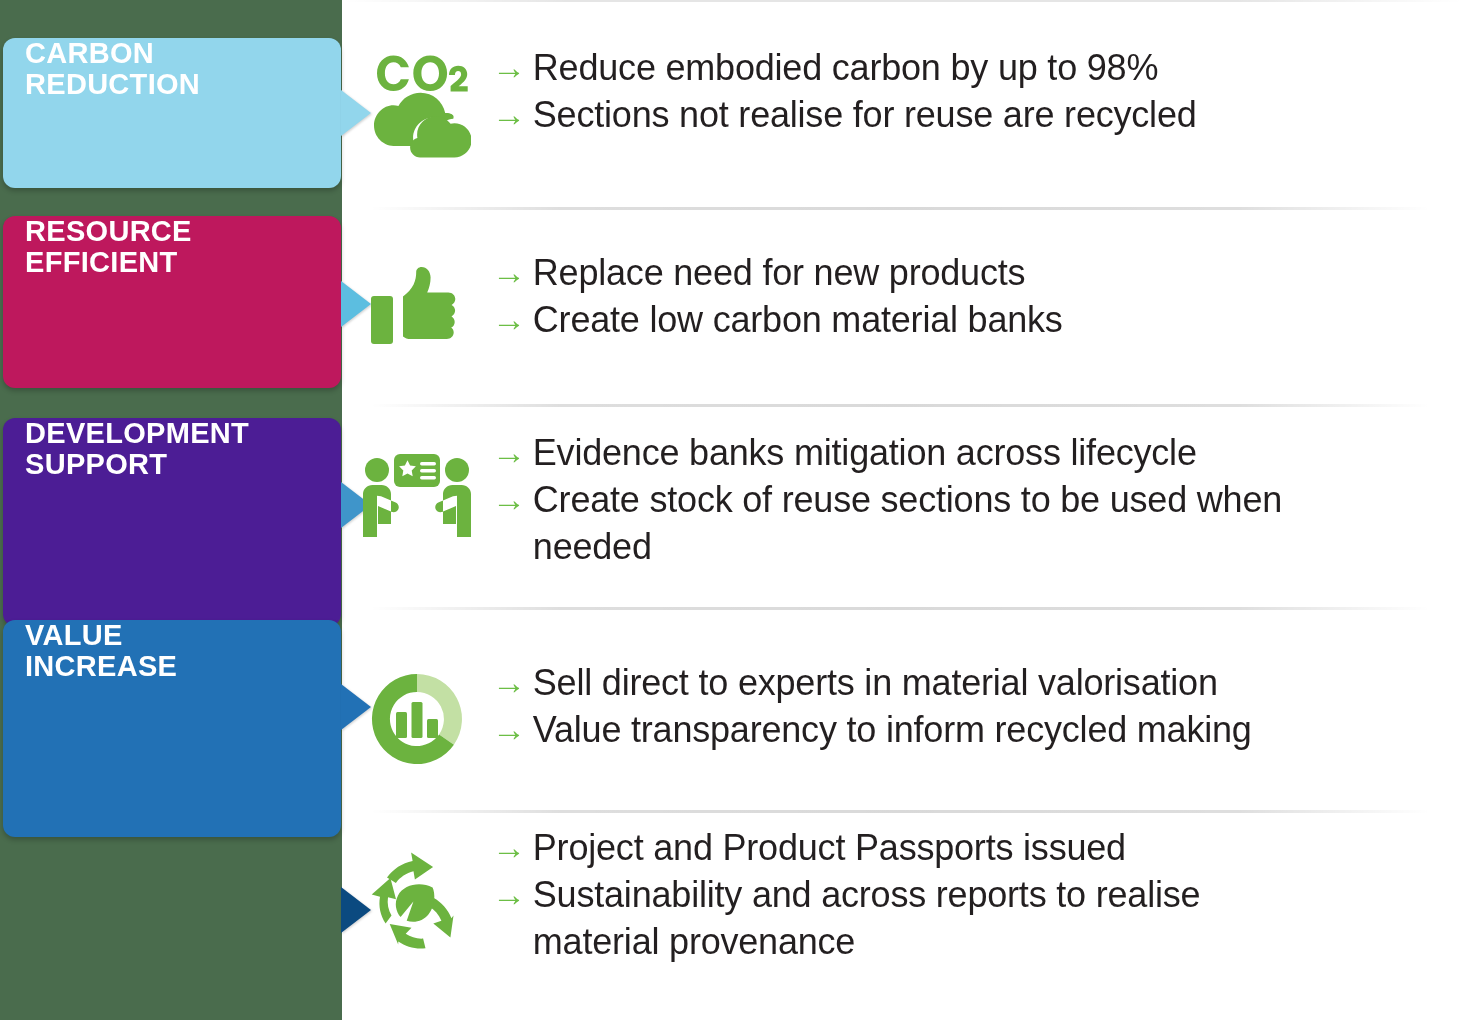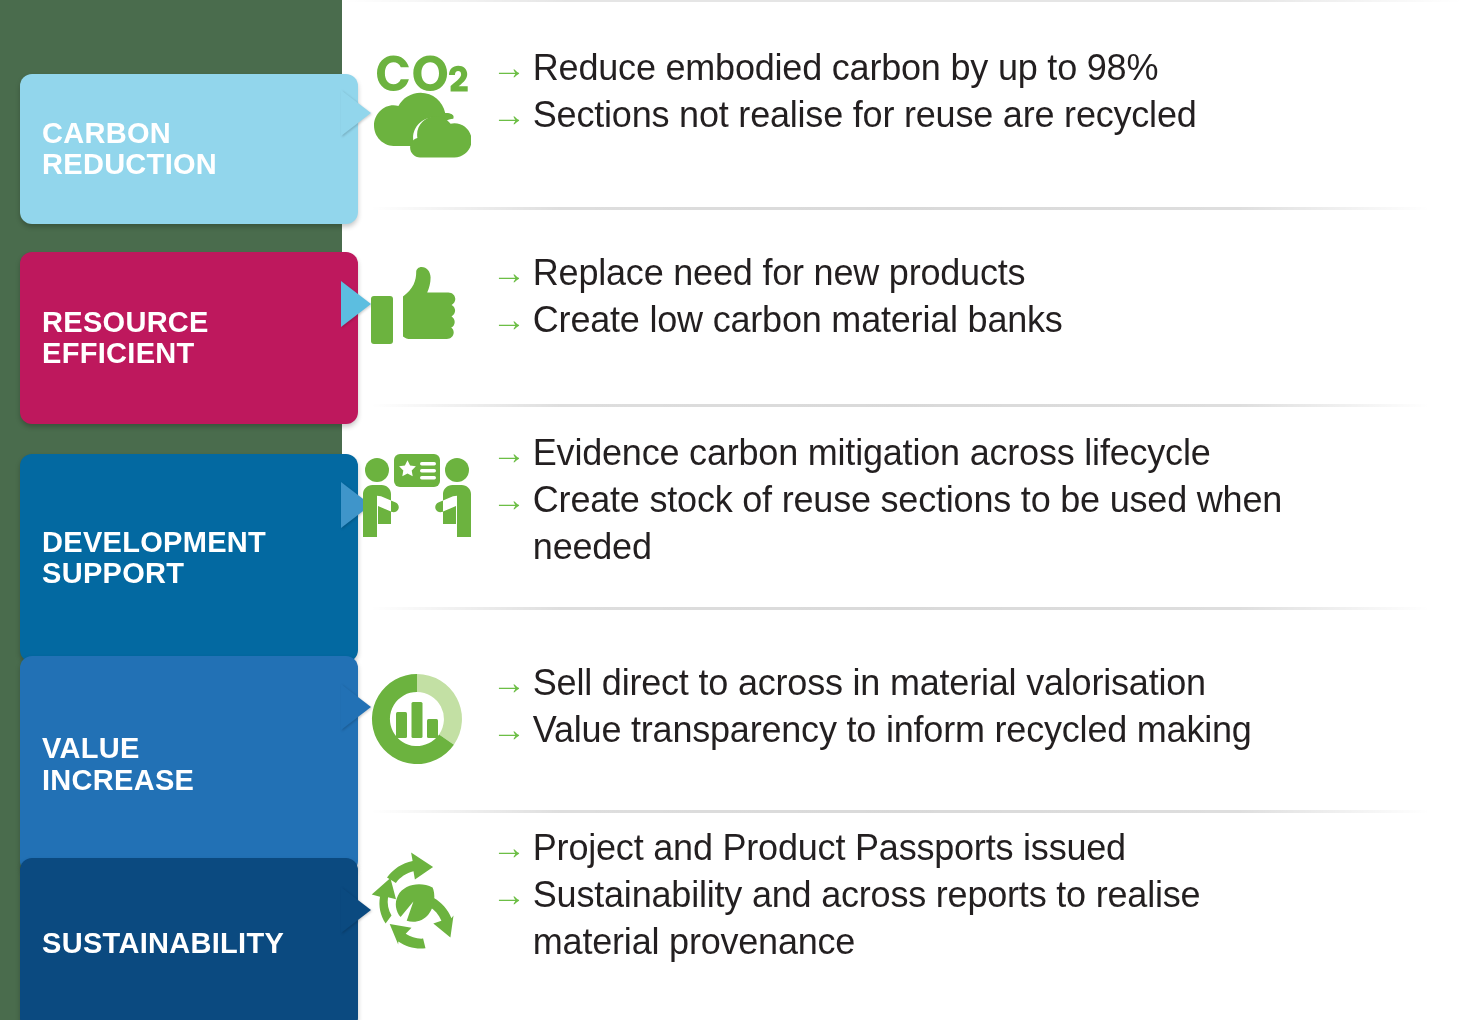--- a/index.html
+++ b/index.html
@@ -39,27 +39,25 @@
     left: 342px;
     top: 0;
     width: 1121px;
     height: 2px;
     background: linear-gradient(to right, rgba(0,0,0,0) 0%, rgba(0,0,0,0.10) 20%, rgba(0,0,0,0.10) 80%, rgba(0,0,0,0) 100%);
   }
 
   
   .label-box {
     position: absolute;
-    left: 20px;
+    left: 3px;
     width: 338px;
     border-radius: 12px;
     box-shadow: 0 3px 5px rgba(0,0,0,0.22);
     display: flex;
-    align-items: center;
-    margin-top: 36px;
   }
   .label-text {
     color: #ffffff;
     font-weight: 700;
     font-size: 29px;
     line-height: 1.08;
     letter-spacing: 0.3px;
     padding-left: 22px;
     white-space: pre-line;
     text-transform: uppercase;
@@ -140,35 +138,32 @@
 REDUCTION</div>
   </div>
   <div class="pointer" style="top:90px; left:341px; color:#92d6ec;"></div>
 
   <div class="label-box" style="top:216px; height:172px; background:#be185d;">
     <div class="label-text">RESOURCE
 EFFICIENT</div>
   </div>
   <div class="pointer" style="top:281px; left:341px; color:#5cbee0;"></div>
 
-  <div class="label-box" style="top:418px; height:208px; background:#0369a1;">
+  <div class="label-box" style="top:418px; height:208px; background:#4c1d95;">
     <div class="label-text">DEVELOPMENT
 SUPPORT</div>
   </div>
   <div class="pointer" style="top:482px; left:341px; color:#3f95ca;"></div>
 
   <div class="label-box" style="top:620px; height:217px; background:#2271b5;">
     <div class="label-text">VALUE
 INCREASE</div>
   </div>
   <div class="pointer" style="top:684px; left:341px; color:#2271b5;"></div>
 
-  <div class="label-box" style="top:822px; height:172px; background:#0b4a80;">
-    <div class="label-text">SUSTAINABILITY</div>
-  </div>
   <div class="pointer" style="top:887px; left:341px; color:#0b4a80;"></div>
 
   <div class="divider" style="top:207px;"></div>
   <div class="divider" style="top:404px;"></div>
   <div class="divider" style="top:607px;"></div>
   <div class="divider" style="top:810px;"></div>
 
   <div class="row" style="top:45px;">
     <div class="row-icon">
       <svg width="108" height="118" viewBox="0 0 108 118">
@@ -233,21 +228,21 @@
           <path d="M50.5 8.2l2.6 5.3 5.8.8-4.2 4.1 1 5.8-5.2-2.7-5.2 2.7 1-5.8-4.2-4.1 5.8-.8z"></path>
           <rect x="63" y="10" width="16" height="3.4" rx="1.7"></rect>
           <rect x="63" y="17" width="16" height="3.4" rx="1.7"></rect>
           <rect x="63" y="24" width="16" height="3.4" rx="1.7"></rect>
         </g>
       </svg>
     </div>
     <div class="row-bullets">
       <div class="bullet">
         <span class="arrow">→</span>
-        <span class="btext">Evidence carbon mitigation across lifecycle</span>
+        <span class="btext">Evidence banks mitigation across lifecycle</span>
       </div>
       <div class="bullet" style="max-width:800px;">
         <span class="arrow">→</span>
         <span class="btext">Create stock of reuse sections to be used when needed</span>
       </div>
     </div>
   </div>
 
   <div class="row" style="top:660px;">
     <div class="row-icon" style="padding-top:8px;">
@@ -260,21 +255,21 @@
         <g fill="#6cb33f">
           <rect x="30" y="44" width="11" height="26" rx="1.5"></rect>
           <rect x="45.5" y="34" width="11" height="36" rx="1.5"></rect>
           <rect x="61" y="51" width="11" height="19" rx="1.5"></rect>
         </g>
       </svg>
     </div>
     <div class="row-bullets">
       <div class="bullet">
         <span class="arrow">→</span>
-        <span class="btext">Sell direct to across in material valorisation</span>
+        <span class="btext">Sell direct to experts in material valorisation</span>
       </div>
       <div class="bullet">
         <span class="arrow">→</span>
         <span class="btext">Value transparency to inform recycled making</span>
       </div>
     </div>
   </div>
 
   <div class="row" style="top:825px;">
     <div class="row-icon" style="padding-top:22px;">

